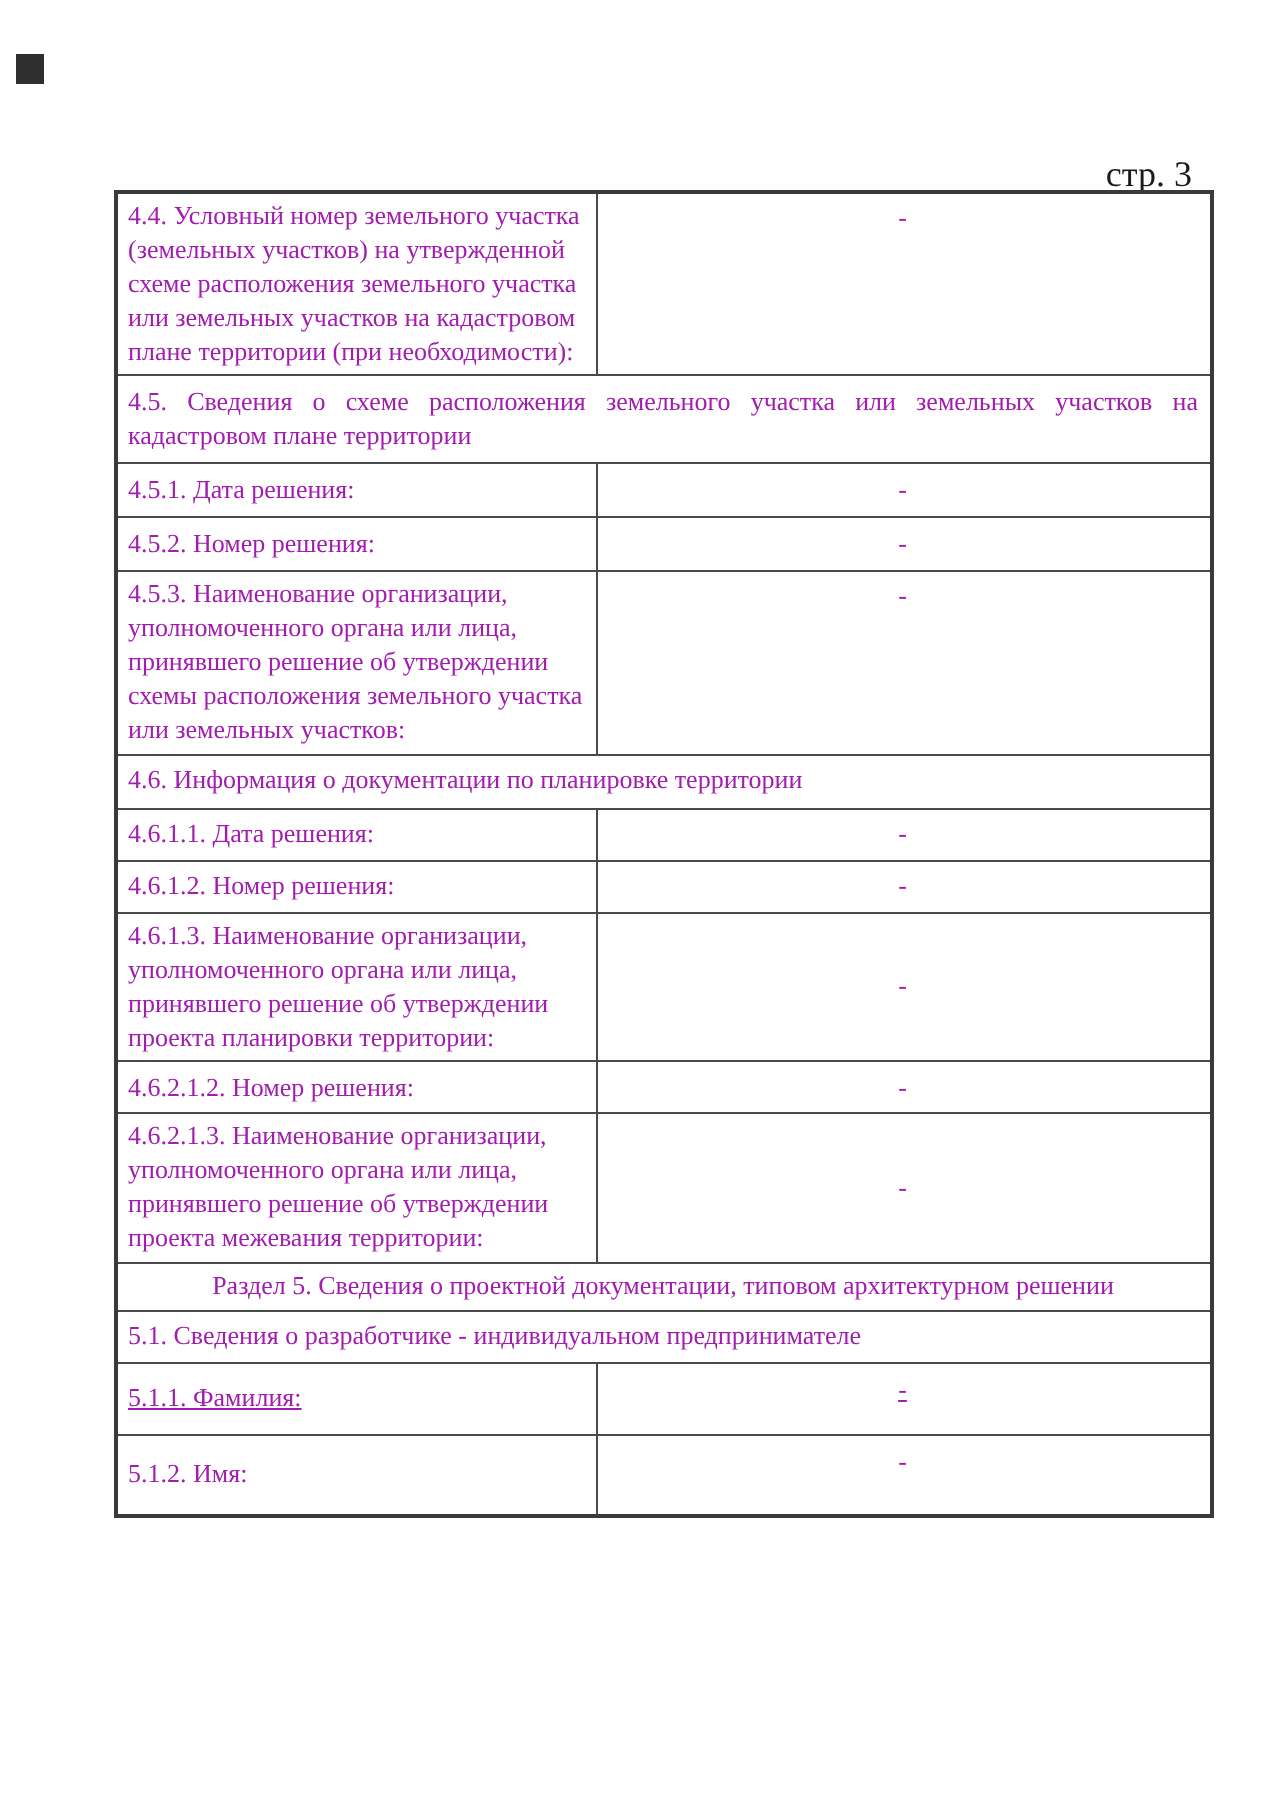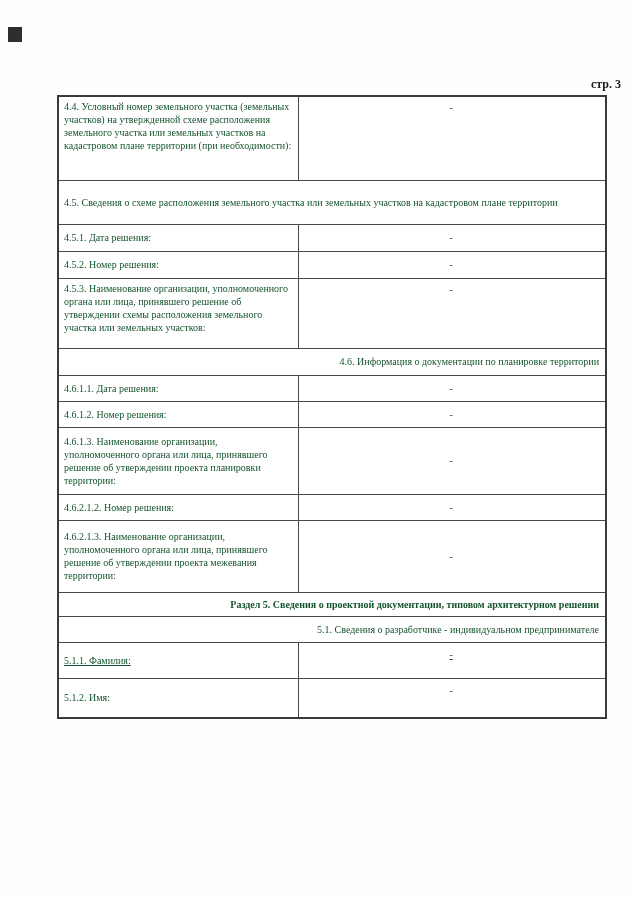--- a/index.html
+++ b/index.html
@@ -21,61 +21,60 @@
     left: 8px;
     top: 27px;
     width: 14px;
     height: 15px;
     background: #2e2e2e;
   }
 
   .page-number {
     position: absolute;
     top: 77px;
-    right: 15px;
-    font-size: 12px;
+    right: 40px;
+    font-size: 18px;
     color: #1a1a1a;
-    font-weight: bold;
   }
 
   table.doc-table {
     position: absolute;
     left: 57px;
     top: 95px;
     width: 548px;
     border-collapse: collapse;
     table-layout: fixed;
-    font-size: 10px;
+    font-size: 13px;
     line-height: 1.3;
-    color: #14532d;
+    color: #a21caf;
   }
   table.doc-table { border: 2px solid #3a3a3a; }
   table.doc-table td {
     border: 1.5px solid #4a4a4a;
     background: #ffffff;
     padding: 3px 6px 3px 5px;
     vertical-align: middle;
   }
   col.c-label { width: 240px; }
   col.c-value { width: 308px; }
 
   td.value-cell { text-align: center; }
   tr.v-top td.value-cell { vertical-align: top; padding-top: 4px; }
   tr.v-top td.label-cell { vertical-align: top; }
   tr.v-mid td { vertical-align: middle; }
 
   tr.row-tall td.value-cell { vertical-align: top; padding-top: 5px; }
   tr.row-tall td.label-cell { vertical-align: middle; }
 
-  td.full-cell { text-align: right; }
+  td.full-cell { text-align: left; }
   tr.justified td.full-cell { text-align: justify; }
 
   tr.section-header td.full-cell {
-    text-align: right;
-    font-weight: bold;
+    text-align: center;
+    font-weight: normal;
   }
 
   
   tr.h84  { height: 84px; }
   tr.h44  { height: 44px; padding-left: 43px; }
   tr.h27  { height: 27px; }
   tr.h26  { height: 26px; }
   tr.h70  { height: 70px; margin-left: 20px; }
   tr.h67  { height: 67px; }
   tr.h28  { height: 28px; }

